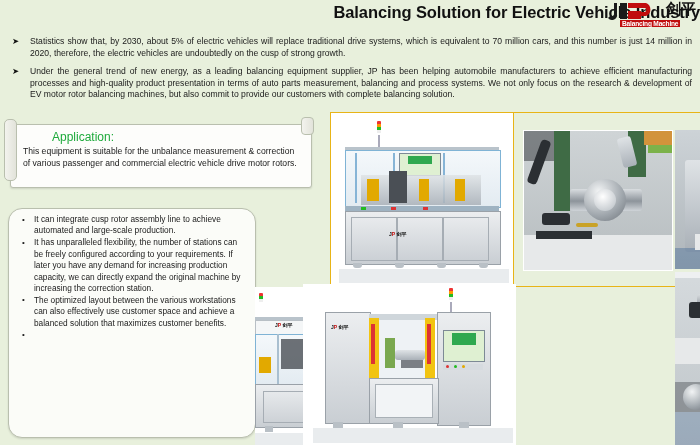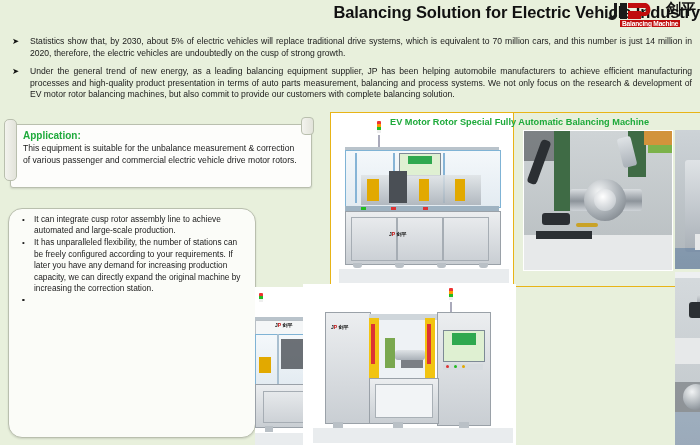--- a/index.html
+++ b/index.html
@@ -28,21 +28,21 @@
   .app-box{
     position:absolute;left:10px;top:124px;width:300px;height:62px;
     background:#fdfdfb;border:1px solid #b9bfae;border-radius:3px;
     box-shadow:0 1px 2px rgba(0,0,0,.12);
   }
   .scroll-l,.scroll-r{position:absolute;width:11px;height:60px;border:1px solid #b9bfae;
         background:linear-gradient(90deg,#f3f3ee,#e2e3da);border-radius:5px;}
   .scroll-l{left:-7px;top:-6px;}
   .scroll-r{right:-3px;top:-8px;height:16px;border-radius:4px;}
   .app-inner{padding:5px 9px 0 12px;}
-  .hdr-green{font-size:10px;font-weight:bold;color:#1faa3c;margin-bottom:1px;}
+  .hdr-green{font-size:12px;font-weight:normal;color:#1faa3c;margin-bottom:1px;margin-left:29px;}
   .app-txt{font-size:8.6px;line-height:12.2px;color:#1a1a1a;}
   .mh-box{
     position:absolute;left:8px;top:208px;width:246px;height:228px;
     background:#fbfcf8;border:1px solid #b9bfae;border-radius:14px;
     box-shadow:0 1px 2px rgba(0,0,0,.12);
   }
   .mh-inner{padding:5px 8px 0 9px;}
   .mh-list{margin:0;padding:0;list-style:none;}
   .mh-list li{position:relative;padding-left:16px;font-size:8.3px;line-height:11.4px;color:#1a1a1a;margin-bottom:0.5px;}
   .mh-list li .dot{position:absolute;left:4px;top:-0.5px;font-size:8px;color:#222;}
@@ -131,20 +131,21 @@
       <li>
         <span class="dot">•</span>
         <span>It can integrate cusp rotor assembly line to achieve automated and large-scale production.</span>
       </li>
       <li>
         <span class="dot">•</span>
         <span>It has unparalleled flexibility, the number of stations can be freely configured according to your requirements. If later you have any demand for increasing production capacity, we can directly expand the original machine by increasing the correction station.</span>
       </li>
       <li>
         <span class="dot">•</span>
+        <span>The optimized layout between the various workstations can also effectively use customer space and achieve a balanced solution that maximizes customer benefits.</span>
       </li>
       <li>
         <span class="dot">•</span>
       </li>
     </ul>
   </div>
 </div>
 
 <div class="collage">
 
@@ -182,21 +183,20 @@
       <div class="mch" style="left:112px;top:104px;width:44px;height:42px;border:0.8px solid #a6adb4;"></div>
       <div class="jpm" style="left:58px;top:118px;">J<b>P</b> 剑平</div>
       <div class="mch" style="left:22px;top:150px;width:9px;height:5px;background:#b9c0c6;border-radius:0 0 3px 3px;"></div>
       <div class="mch" style="left:64px;top:150px;width:9px;height:5px;background:#b9c0c6;border-radius:0 0 3px 3px;"></div>
       <div class="mch" style="left:106px;top:150px;width:9px;height:5px;background:#b9c0c6;border-radius:0 0 3px 3px;"></div>
       <div class="mch" style="left:148px;top:150px;width:9px;height:5px;background:#b9c0c6;border-radius:0 0 3px 3px;"></div>
       <div class="mch shadow" style="left:8px;top:156px;width:170px;height:14px;"></div>
     </div>
   </div>
 
-  <div class="ev-head">EV Motor Rotor Special Fully Automatic Balancing Machine</div>
 
   <div class="photo p-top-mid">
     <div class="cu" style="background:linear-gradient(180deg,#cfd4d6,#b6bcbf);">
       <div class="band base-g" style="position:absolute;left:30px;top:0;width:16px;height:80px;"></div>
       <div class="band base-g" style="position:absolute;left:104px;top:0;width:18px;height:46px;"></div>
       <div class="band blk" style="position:absolute;left:0;top:0;width:30px;height:30px;opacity:.5;"></div>
       <div class="band cyl" style="position:absolute;left:46px;top:58px;width:72px;height:22px;border-radius:3px;"></div>
       <div class="band metal-r" style="position:absolute;left:60px;top:48px;width:42px;height:42px;"></div>
       <div class="band metal-r" style="position:absolute;left:70px;top:58px;width:22px;height:22px;background:radial-gradient(circle at 40% 35%,#fff,#b5bcc2);"></div>
       <div class="band blk" style="position:absolute;left:18px;top:82px;width:28px;height:12px;border-radius:3px;"></div>

